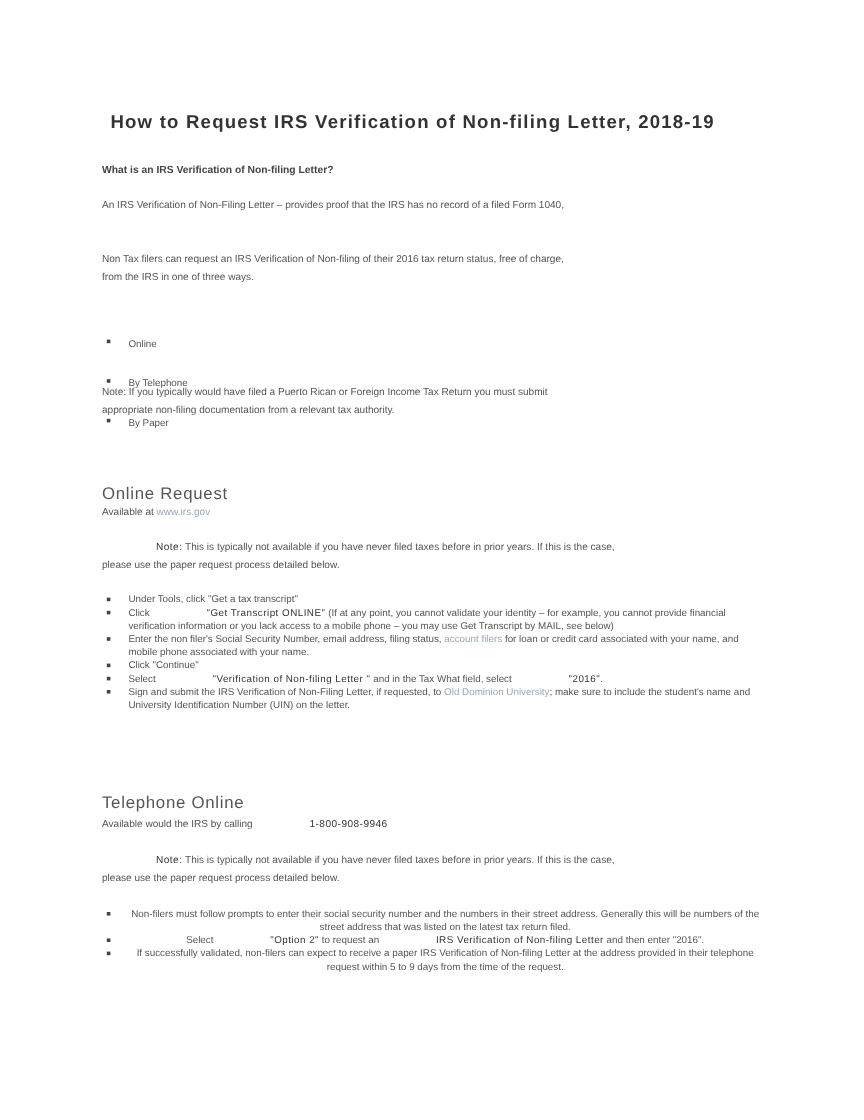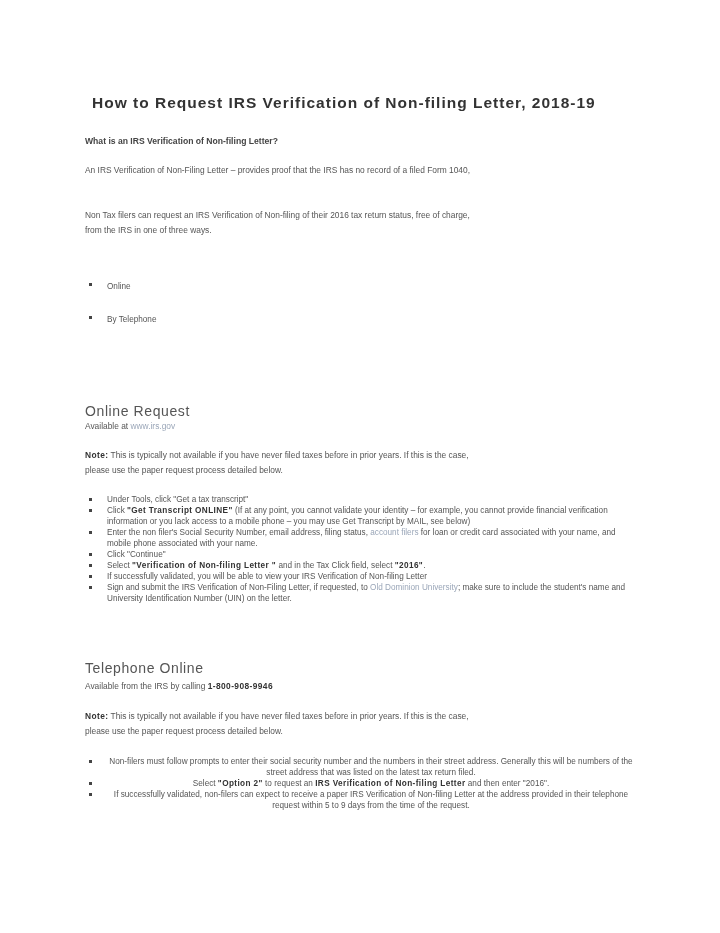--- a/index.html
+++ b/index.html
@@ -7,21 +7,21 @@
          font-family: "Liberation Sans", sans-serif; color: #3a3a3a; }
   .page { position: absolute; left: 0; top: 0; width: 720px; height: 742px; }
   .title { position: absolute; left: 92px; top: 94px; font-size: 15.5px; font-weight: bold;
            letter-spacing: 1px; color: #333; white-space: nowrap; }
   .sec-q { position: absolute; left: 85px; top: 136px; font-size: 8.6px; font-weight: bold; color: #444; }
   .p { position: absolute; left: 85px; width: 550px; font-size: 8.4px; line-height: 15px; color: #555; }
   ul.b { position: absolute; left: 85px; width: 550px; margin: 0; padding: 0; list-style: none; }
   ul.b li { position: relative; padding-left: 22px; font-size: 8.2px; line-height: 11px; color: #555; }
   ul.b li::before { content: ""; position: absolute; left: 4px; top: 4px; width: 3px; height: 3px; background: #444; }
   .link { color: #9aa6b8; margin-top: 18px; }
-  .bold { font-weight: bold; color: #333; letter-spacing: 0.4px; }
+  .bold { font-weight: normal; color: #333; letter-spacing: 0.4px; margin-left: 45px; }
   .h2 { position: absolute; left: 85px; font-size: 14px; color: #555; letter-spacing: 0.6px; }
   .avail { position: absolute; left: 85px; font-size: 8.4px; color: #555; }
 </style>
 </head>
 <body>
 
 <div class="page">
 
   <div class="title">How to Request IRS Verification of Non-filing Letter, 2018-19</div>
   <div class="sec-q">What is an IRS Verification of Non-filing Letter?</div>
@@ -31,45 +31,49 @@
   </div>
 
   <div class="p" style="top:208px;">
     <div>Non Tax filers can request an IRS Verification of Non-filing of their 2016 tax return status, free of charge,</div>
     <div>from the IRS in one of three ways.</div>
   </div>
 
   <ul class="b" style="top:261px;">
     <li class="link" style="line-height:15px;"><span>Online</span></li>
     <li class="link" style="line-height:15px;"><span>By Telephone</span></li>
+    <li class="link" style="line-height:15px;"><span>By Paper</span></li>
   </ul>
 
+  <div class="p" style="top:319px;">
+    <div>Note: If you typically would have filed a Puerto Rican or Foreign Income Tax Return you must submit</div>
+    <div>appropriate non-filing documentation from a relevant tax authority.</div>
+  </div>
 
   <div class="h2" style="top:403px;">Online Request</div>
   <div class="avail" style="top:421px;">
     <span>Available at </span><span class="link">www.irs.gov</span>
   </div>
   <div class="p" style="top:448px;">
     <div><span class="bold">Note:</span><span> This is typically not available if you have never filed taxes before in prior years. If this is the case,</span></div>
     <div>please use the paper request process detailed below.</div>
   </div>
 
   <ul class="b" style="top:494px;">
     <li><span>Under Tools, click "Get a tax transcript"</span></li>
     <li><span>Click </span><span class="bold">"Get Transcript ONLINE"</span><span> (If at any point, you cannot validate your identity – for example, you cannot provide financial verification information or you lack access to a mobile phone – you may use Get Transcript by MAIL, see below)</span></li>
     <li><span>Enter the non filer's Social Security Number, email address, filing status, </span><span class="link">account filers</span><span> for loan or credit card associated with your name, and mobile phone associated with your name.</span></li>
     <li><span>Click "Continue"</span></li>
-    <li><span>Select </span><span class="bold">"Verification of Non-filing Letter "</span><span> and in the Tax Click field, select </span><span class="bold">"2016"</span><span>.</span></li>
-    <li><span>If successfully validated, you will be able to view your IRS Verification of Non-filing Letter</span></li>
+    <li><span>Select </span><span class="bold">"Verification of Non-filing Letter "</span><span> and in the Tax What field, select </span><span class="bold">"2016"</span><span>.</span></li>
     <li><span>Sign and submit the IRS Verification of Non-Filing Letter, if requested, to </span><span class="link">Old Dominion University</span><span>; make sure to include the student's name and University Identification Number (UIN) on the letter.</span></li>
   </ul>
 
   <div class="h2" style="top:660px;">Telephone Online</div>
   <div class="avail" style="top:681px;">
-    <span>Available from the IRS by calling </span><span class="bold">1-800-908-9946</span>
+    <span>Available would the IRS by calling </span><span class="bold">1-800-908-9946</span>
   </div>
   <div class="p" style="top:709px;">
     <div><span class="bold">Note:</span><span> This is typically not available if you have never filed taxes before in prior years. If this is the case,</span></div>
     <div>please use the paper request process detailed below.</div>
   </div>
 
   <ul class="b" style="top:756px;text-align:center;">
     <li><span>Non-filers must follow prompts to enter their social security number and the numbers in their street address. Generally this will be numbers of the street address that was listed on the latest tax return filed.</span></li>
     <li><span>Select </span><span class="bold">"Option 2"</span><span> to request an </span><span class="bold">IRS Verification of Non-filing Letter</span><span> and then enter "2016".</span></li>
     <li><span>If successfully validated, non-filers can expect to receive a paper IRS Verification of Non-filing Letter at the address provided in their telephone request within 5 to 9 days from the time of the request.</span></li>

